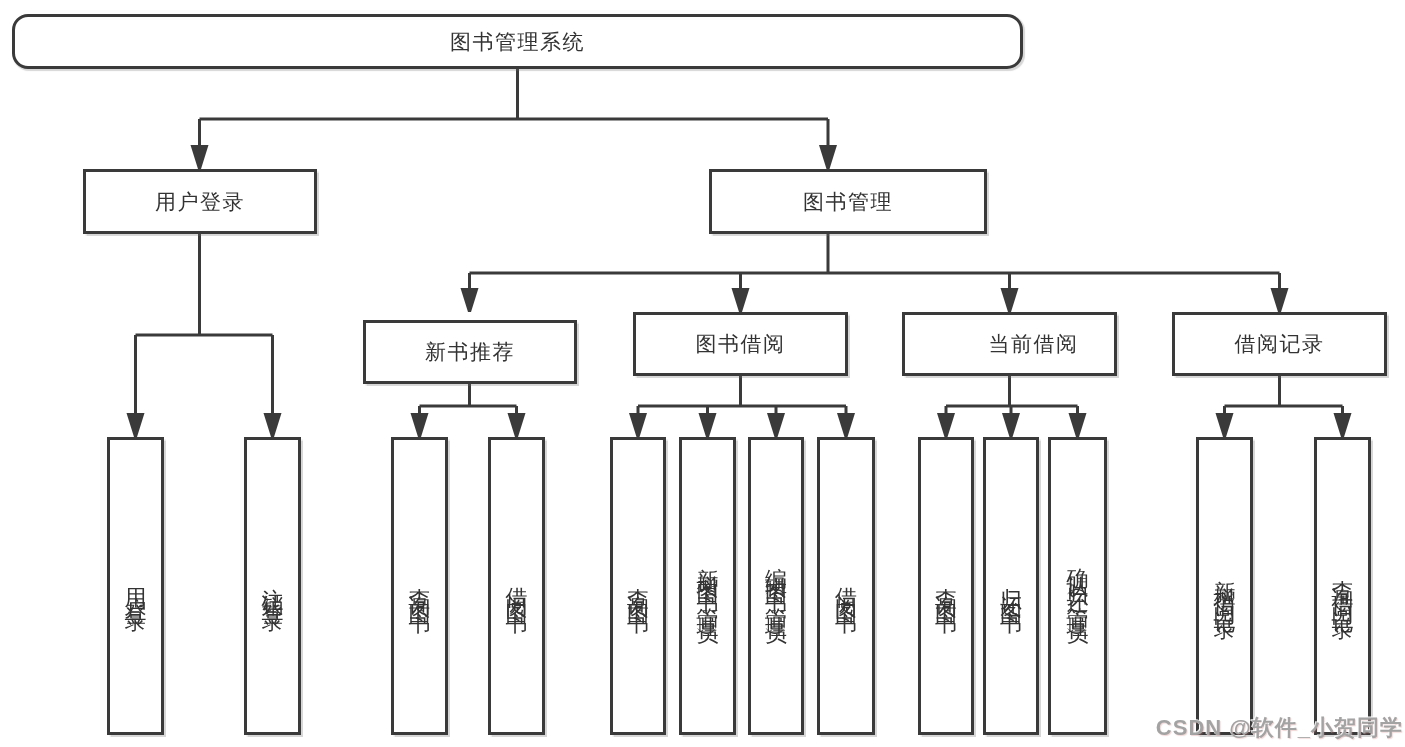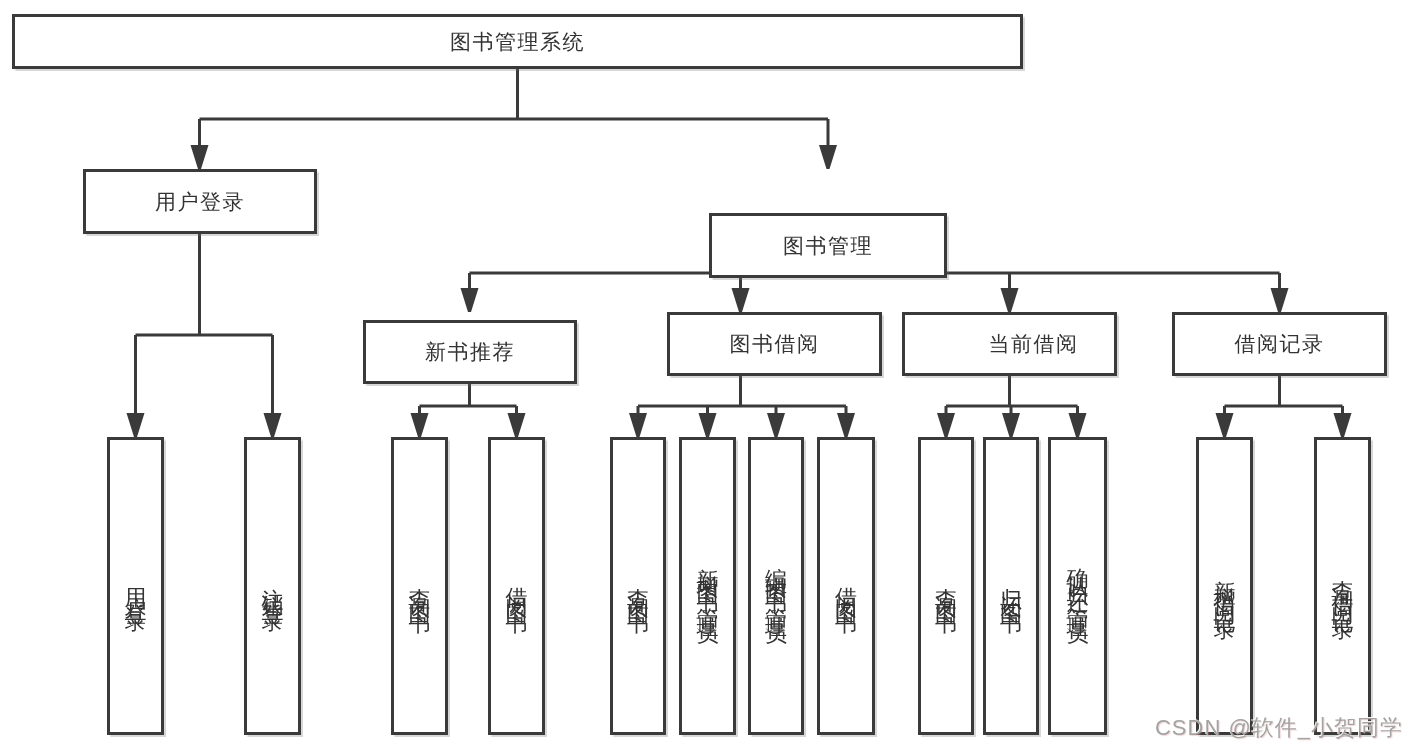--- a/index.html
+++ b/index.html
@@ -24,20 +24,21 @@
   .leaf{
     writing-mode:vertical-rl;
     font-size:22px;letter-spacing:8px;
     white-space:normal;
   }
   #watermark{
     position:absolute;z-index:3;right:2px;top:713px;
     font-size:22px;letter-spacing:1px;
     color:var(--watermark,#a3a3a3);
     text-shadow:-1px -1px 0 rgba(255,255,255,0.9),1px 1px 1px rgba(210,120,120,0.30);
+    font-weight:bold;
   }
 </style>
 </head>
 <body>
 
 <div id="canvas">
 
   <svg id="connectors" width="1405" height="747" viewBox="0 0 1405 747">
     <defs>
       <path id="ahshape" d="M -9 -24 L 9 -24 L 1.5 0 L -1.5 0 Z"></path>
@@ -66,27 +67,27 @@
       <use href="#ahshape" x="776" y="437"></use>
       <use href="#ahshape" x="846" y="437"></use>
       <use href="#ahshape" x="946" y="437"></use>
       <use href="#ahshape" x="1011" y="437"></use>
       <use href="#ahshape" x="1077.5" y="437"></use>
       <use href="#ahshape" x="1224.5" y="437"></use>
       <use href="#ahshape" x="1342.5" y="437"></use>
     </g>
   </svg>
 
-  <div class="node" style="left:12px;top:14px;width:1011px;height:55px;">图书管理系统</div>
+  <div class="node" style="left:12px;top:14px;width:1011px;height:55px;border-radius:16px;">图书管理系统</div>
 
   <div class="node" style="left:83px;top:169px;width:234px;height:65px;">用户登录</div>
-  <div class="node" style="left:709px;top:169px;width:238px;height:65px;margin-top:44px;">图书管理</div>
+  <div class="node" style="left:709px;top:169px;width:278px;height:65px;">图书管理</div>
 
   <div class="node" style="left:363px;top:320px;width:214px;height:64px;">新书推荐</div>
-  <div class="node" style="left:633px;top:312px;width:215px;height:64px;margin-left:34px;">图书借阅</div>
+  <div class="node" style="left:633px;top:312px;width:215px;height:64px;">图书借阅</div>
   <div class="node" style="left:902px;top:312px;width:215px;height:64px;padding-left:48px;">当前借阅</div>
   <div class="node" style="left:1172px;top:312px;width:215px;height:64px;">借阅记录</div>
 
   <div class="node leaf" style="left:107px;top:437px;width:57px;height:298px;">用户登录</div>
   <div class="node leaf" style="left:244px;top:437px;width:57px;height:298px;">注销登录</div>
 
   <div class="node leaf" style="left:391px;top:437px;width:57px;height:298px;">查询图书</div>
   <div class="node leaf" style="left:488px;top:437px;width:57px;height:298px;">借阅图书</div>
 
   <div class="node leaf" style="left:610px;top:437px;width:56px;height:298px;">查询图书</div>

